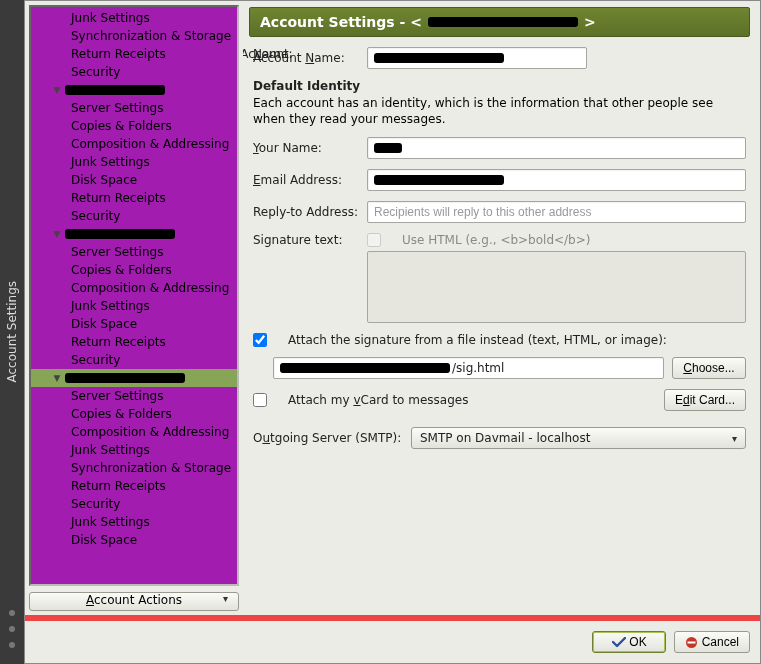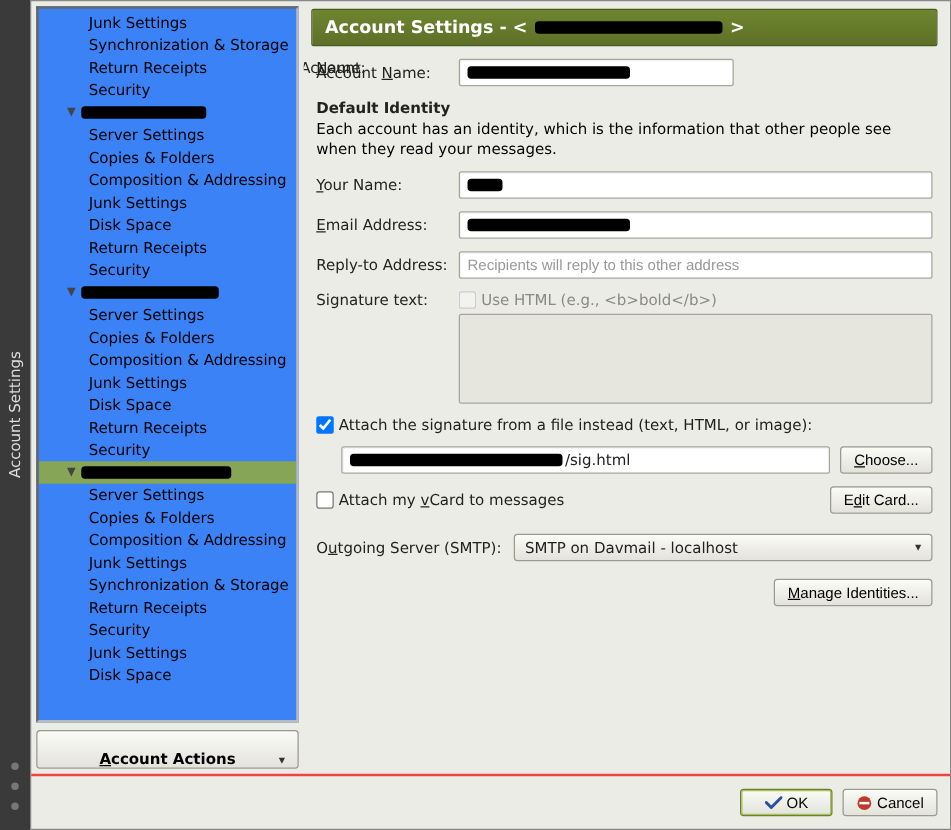--- a/index.html
+++ b/index.html
@@ -53,21 +53,21 @@
 .sidebar {
   width: 218px;
   display: flex;
   flex-direction: column;
   padding: 4px;
   gap: 6px;
 }
 .tree-wrap {
   flex: 1;
   border: 2px inset #bbb;
-  background: #3b82f6;
+  background: #a21caf;
   overflow-y: auto;
   overflow-x: hidden;
 }
 .tree {
   padding: 2px 0;
 }
 .tree-row {
   display: flex;
   align-items: center;
   height: 18px;
@@ -88,30 +88,29 @@
 }
 .tw::before { content: "▼"; }
 .redact {
   display: inline-block;
   height: 10px;
   background: #000;
   border-radius: 3px;
   vertical-align: middle;
 }
 .account-actions {
-  height: 31px;
+  height: 19px;
   border: 1px solid #9a9a90;
   background: linear-gradient(#fbfbf7, #e3e3dc);
   border-radius: 3px;
   display: flex;
-  align-items: flex-end;
+  align-items: flex-start;
   justify-content: center;
   position: relative;
   cursor: pointer;
-  font-weight: bold;
 }
 .account-actions::after {
   content: "▾";
   position: absolute;
   right: 10px;
   font-size: 10px;
   color: #333;
 }
 .account-actions span { font-size: 12px; }
 .account-actions span::first-letter { text-decoration: underline; }
@@ -174,21 +173,21 @@
 .sig-box {
   height: 72px;
   border: 1px solid #a6a6a0;
   border-radius: 2px;
   background: #e6e6df;
   flex: 1;
 }
 .cb-row {
   display: flex;
   align-items: center;
-  gap: 4px;
+  gap: 21px;
   margin-bottom: 10px;
 }
 input[type=checkbox] {
   width: 14px; height: 14px;
 }
 .disabled { color: #8a8a82; }
 .btn {
   border: 1px solid #9a9a90;
   background: linear-gradient(#fbfbf7, #e3e3dc);
   border-radius: 3px;
@@ -214,21 +213,21 @@
   position: relative;
 }
 .select::after {
   content: "▾";
   position: absolute;
   right: 8px;
   font-size: 10px;
   color: #333;
 }
 .footer {
-  border-top: 2px solid #ef4444;
+  border-top: 6px solid #ef4444;
   padding: 10px;
   display: flex;
   justify-content: flex-end;
   gap: 8px;
 }
 .icon { display:inline-flex; vertical-align:middle; }
 .icon svg { display:block; }
 </style>
 </head>
 <body>
@@ -369,23 +368,20 @@
           <button class="btn right">E<span style="text-decoration:underline">d</span>it Card...</button>
         </div>
 
         <div class="form-row" style="margin-top:16px">
           <div class="lab" style="width:150px">O<span style="text-decoration:underline">u</span>tgoing Server (SMTP):</div>
           <div class="select">
             <span>SMTP on Davmail - localhost</span>
           </div>
         </div>
 
-        <div class="form-row" style="justify-content:flex-end;margin-top:14px">
-          <button class="btn"><span style="text-decoration:underline">M</span>anage Identities...</button>
-        </div>
       </div>
     </div>
   </div>
 
   <div class="footer">
     <button class="btn primary">
       <span class="icon">
         <svg width="14" height="11" viewBox="0 0 14 11">
             <path d="M1 5 L5 9 L13 1" stroke="#2a4ea0" stroke-width="2.4" fill="none" stroke-linecap="round" stroke-linejoin="round"></path>
           </svg>

